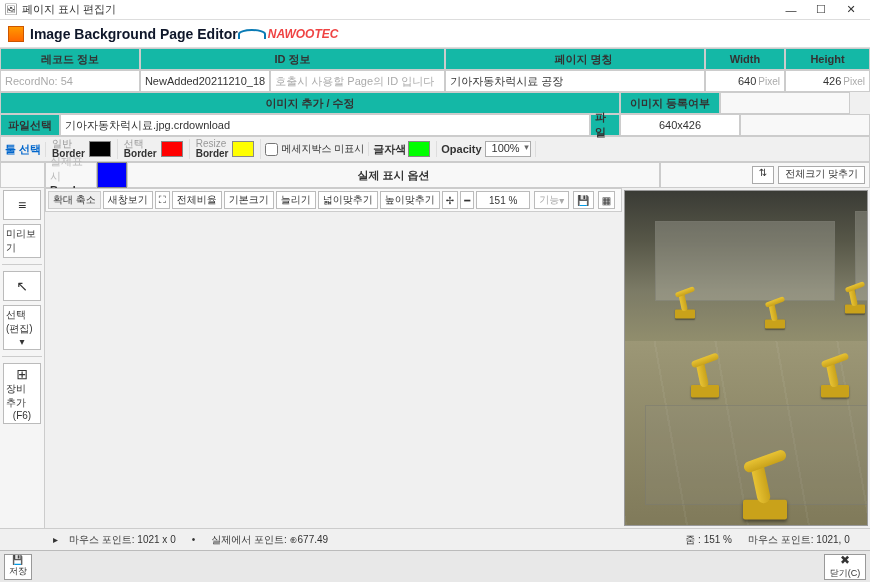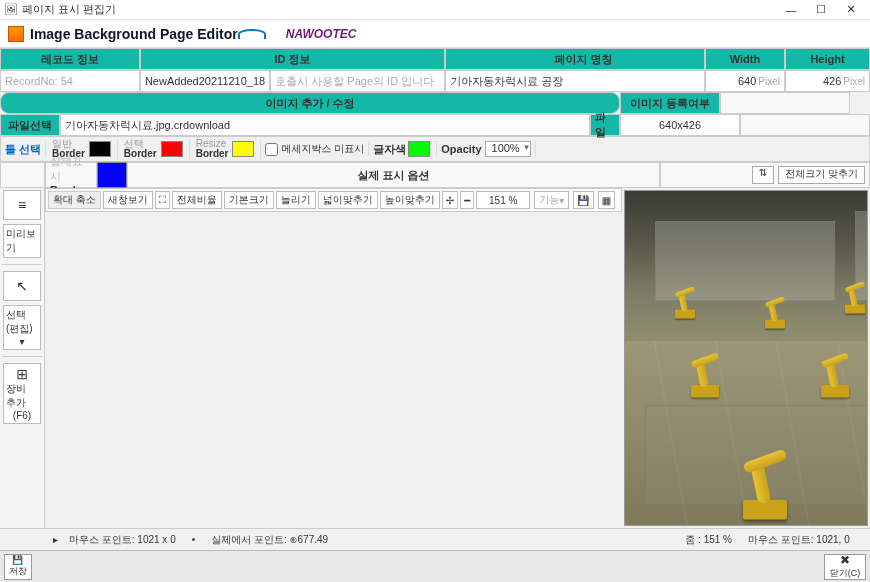--- a/index.html
+++ b/index.html
@@ -6,21 +6,21 @@
 body { background: #f0f0f0; width: 870px; height: 582px; overflow: hidden; font-size: 11px; color: #333; }
 
 .titlebar { height: 20px; background: #fff; display: flex; align-items: center; padding: 0 4px; border-bottom: 1px solid #ddd; }
 .titlebar .icon { margin-right: 4px; }
 .titlebar .spacer { flex: 1; }
 .titlebar .winbtn { width: 30px; text-align: center; cursor: pointer; }
 
 .header { height: 28px; background: #fff; display: flex; align-items: center; padding: 0 8px; border-bottom: 1px solid #ddd; }
 .header .appicon { width: 16px; height: 16px; background: linear-gradient(#f90,#f60); border: 1px solid #c50; margin-right: 6px; }
 .header .apptitle { color: #0f172a; font-size: 14px; font-weight: bold; }
-.header .logo { color: #701a75; font-weight: bold; font-style: italic; font-size: 12px; display:flex; align-items:center;gap:18px; }
+.header .logo { color: #ef4444; font-weight: bold; font-style: italic; font-size: 12px; display:flex; align-items:center; }
 .header .logo .swoosh { width:28px; height:10px; border:2px solid #0a7bb5; border-radius:60% 60% 0 0; border-bottom:none; margin-right:2px; }
 
 .row { display: flex; align-items: stretch; }
 .cell { border: 1px solid #ccc; padding: 2px 4px; display: flex; align-items: center; background: #f8f8f8; }
 .cell.label { justify-content: center; font-weight: bold; background: #14b8a6; }
 .cell.value { background: #fff; }
 .cell.gray { color: #aaa; }
 
 .inforow { height: 22px; }
 .inforow .c1 { width: 140px; }
@@ -30,21 +30,21 @@
 .inforow .c6 { width: 85px; }
 
 .inforow2 { height: 22px; }
 .inforow2 .c1 { width: 140px; }
 .inforow2 .c2 { width: 180px; }
 .inforow2 .c4 { width: 260px; }
 .inforow2 .c5 { width: 80px; }
 .inforow2 .c6 { width: 85px; }
 
 .addrow { height: 22px; }
-.addrow .c1 { width: 620px; border-radius: 9px; }
+.addrow .c1 { width: 620px; }
 .addrow .c2 { width: 100px; }
 .addrow .c3 { width: 130px; }
 
 .filerow { height: 22px; }
 .filerow .c1 { width: 60px; }
 .filerow .c2 { flex: 1; }
 .filerow .c3 { width: 30px; justify-content:center; }
 .filerow .c4 { width: 120px; }
 
 .toolrow { height: 26px; background: #f0f0f0; display: flex; align-items: center; border: 1px solid #ccc; }

